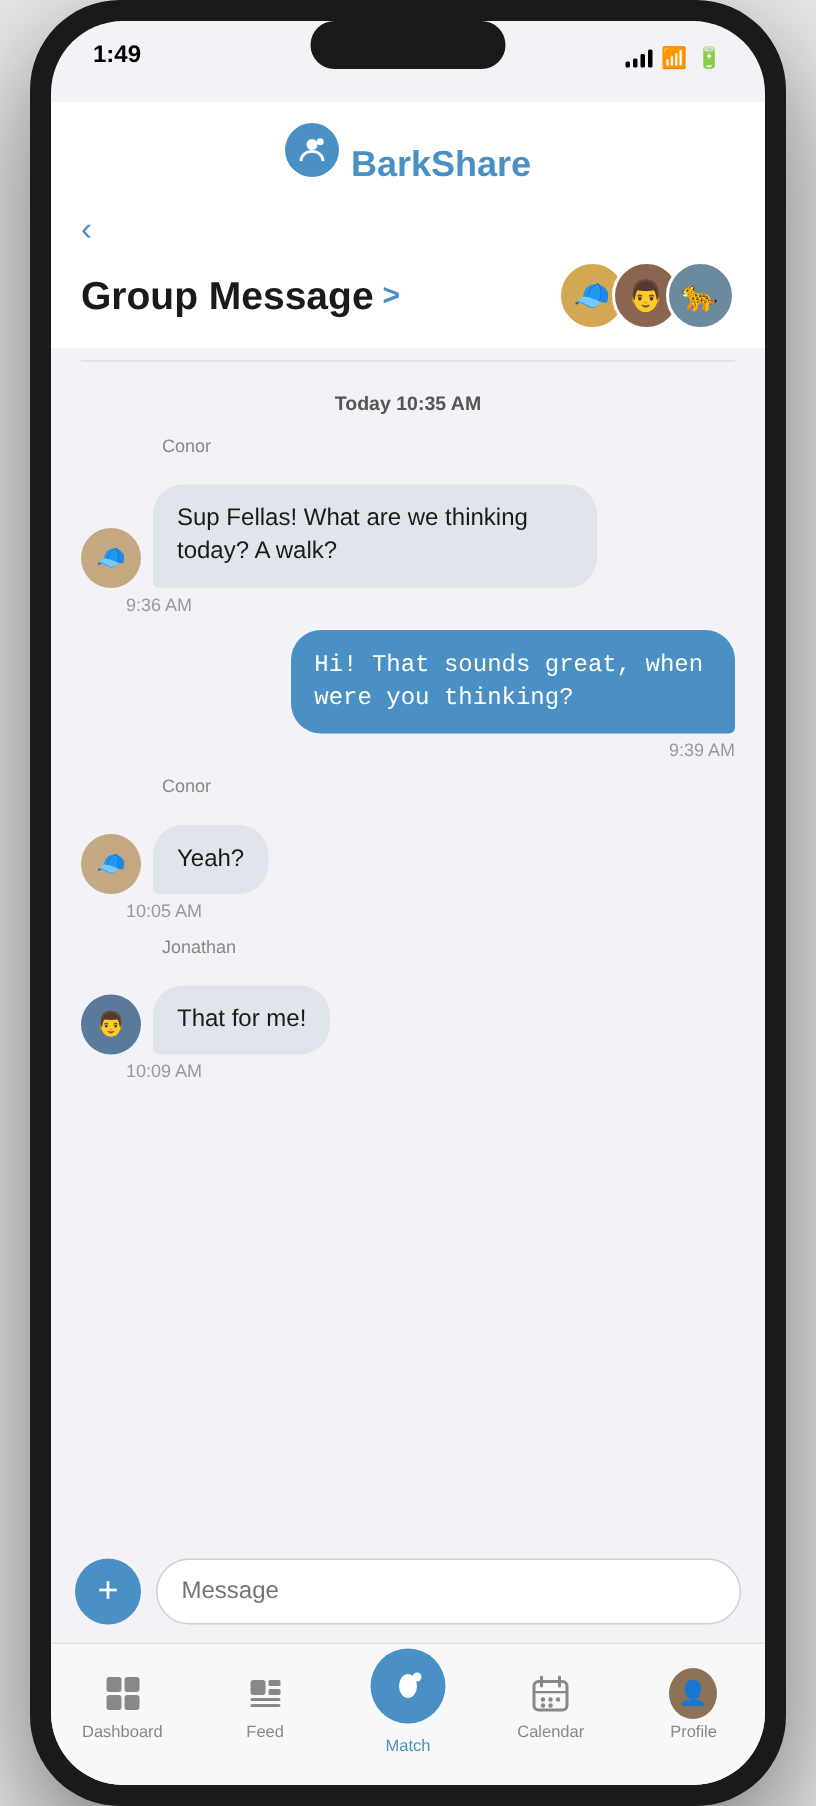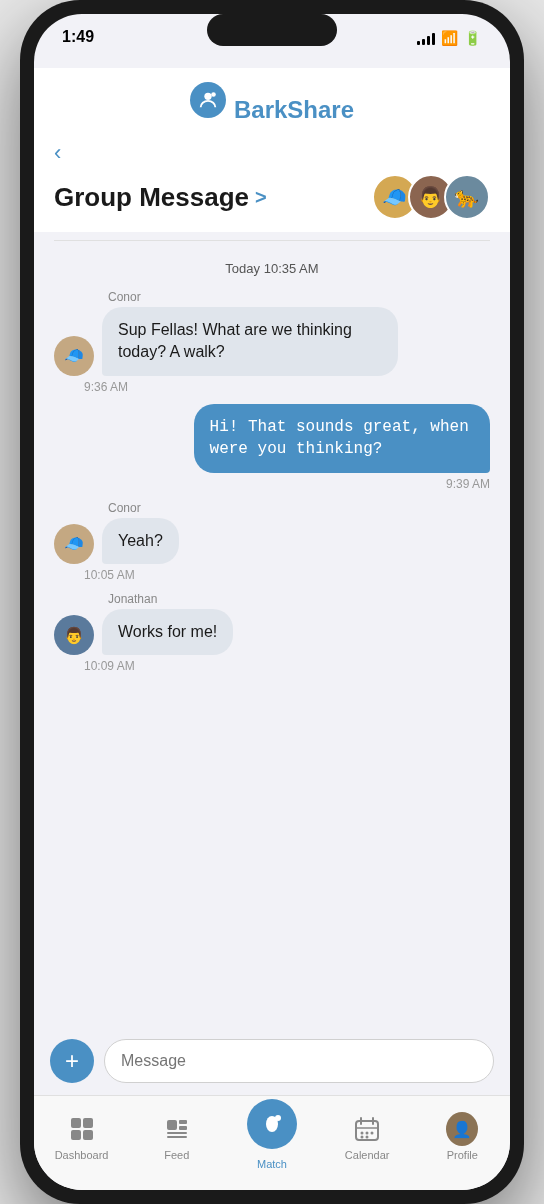--- a/index.html
+++ b/index.html
@@ -164,21 +164,21 @@
       display: flex;
       flex-direction: column;
       gap: 10px;
     }
     .timestamp-center {
       text-align: center;
       font-size: 13px;
       color: #888;
       margin: 4px 0;
     }
-    .timestamp-center span { font-weight: 400; color: #555; margin-top: 42px; }
+    .timestamp-center span { font-weight: 700; color: #555; margin-top: 42px; }
     .message-group {
       display: flex;
       flex-direction: column;
     }
     .message-sender-name {
       font-size: 12px;
       color: #888;
       margin-bottom: 3px;
       margin-left: 54px;
     }
@@ -212,20 +212,21 @@
       color: #1a1a1a;
       background: #e0e5ec;
     }
     .bubble.outgoing {
       background: #4a90c4;
       color: #fff;
       border-radius: 20px 20px 4px 20px;
     }
     .bubble.incoming {
       border-radius: 20px 20px 20px 4px;
+      margin-top: 16px;
     }
     .msg-time {
       font-size: 12px;
       color: #999;
       margin-top: 4px;
     }
     .msg-time.right { text-align: right; }
     .msg-time.left { margin-left: 30px; }
     
     .input-area {
@@ -411,21 +412,21 @@
           <div class="msg-avatar" style="background:#c4a882;">🧢</div>
           <div class="bubble incoming">Yeah?</div>
         </div>
         <div class="msg-time left">10:05 AM</div>
       </div>
 
       <div class="message-group">
         <div class="message-sender-name">Jonathan</div>
         <div class="message-row">
           <div class="msg-avatar" style="background:#5a7a9c; font-size:16px;">👨</div>
-          <div class="bubble incoming">Works for me!</div>
+          <div class="bubble incoming">That for me!</div>
         </div>
         <div class="msg-time left">10:09 AM</div>
       </div>
 
     </div>
 
     <div class="input-area">
       <button class="add-btn">+</button>
       <input class="message-input" type="text" placeholder="Message" style="">
     </div>

